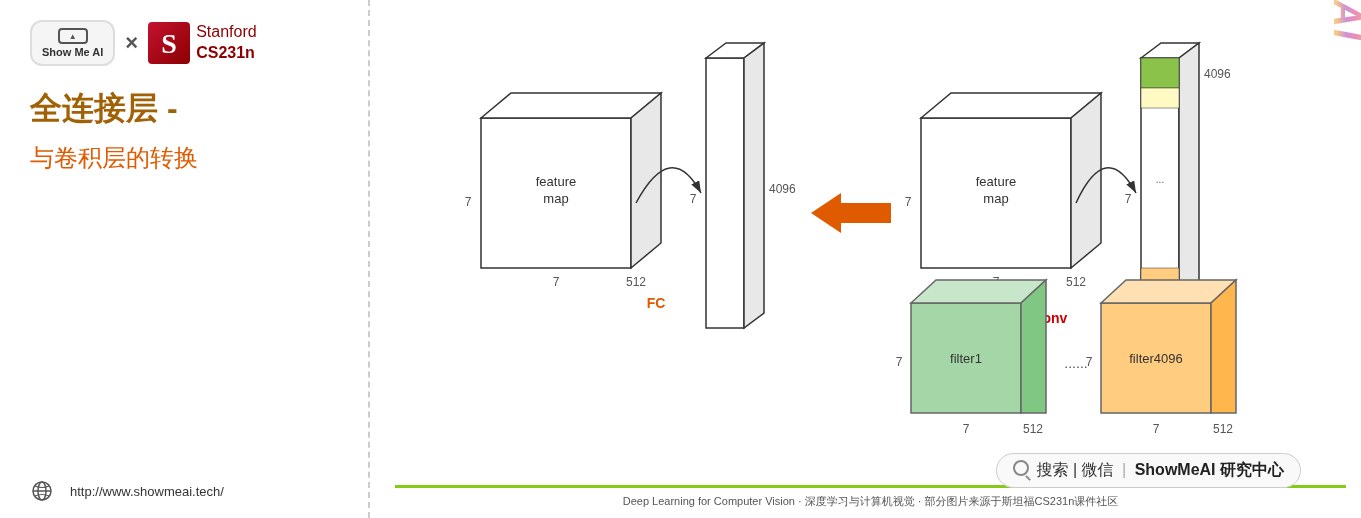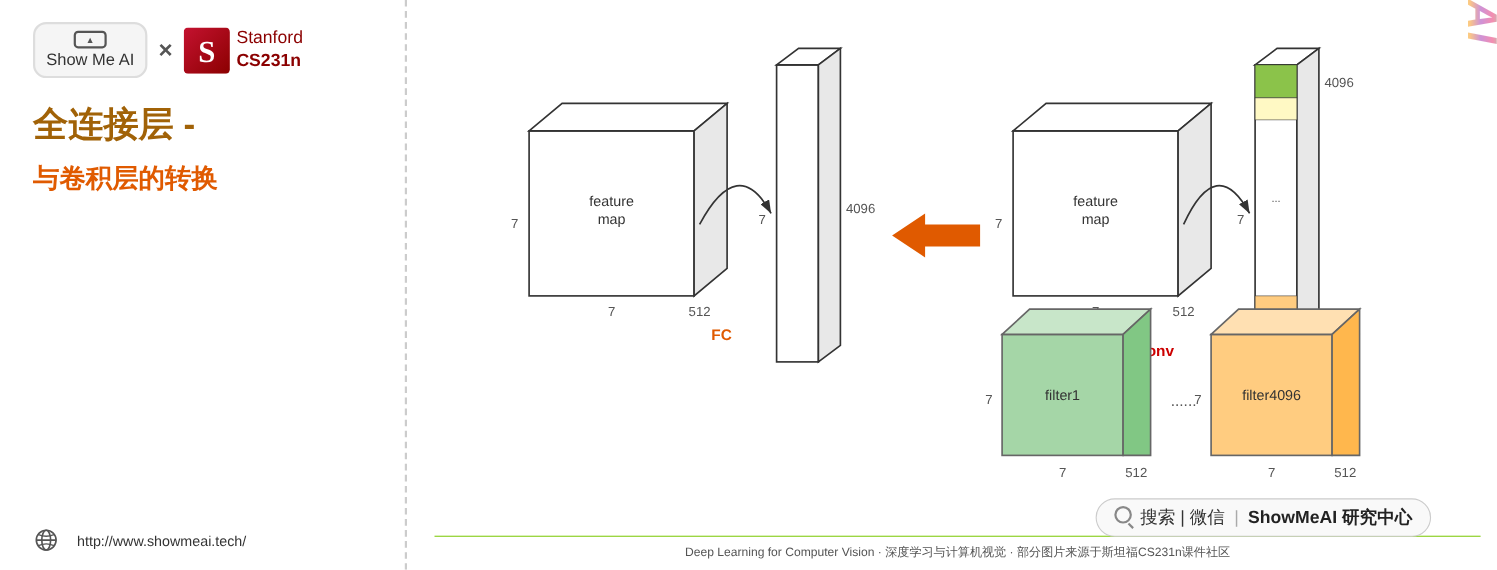--- a/index.html
+++ b/index.html
@@ -33,22 +33,22 @@
     }
 
     .showmeai-logo {
       background: #f5f5f5;
       border: 2px solid #ddd;
       border-radius: 12px;
       padding: 6px 10px;
       display: flex;
       flex-direction: column;
       align-items: center;
-      font-size: 15px;
-      font-weight: normal;
+      font-size: 11px;
+      font-weight: bold;
       color: #333;
     }
 
     .showmeai-logo .icon-bar {
       width: 30px;
       height: 16px;
       border: 2px solid #555;
       border-radius: 4px;
       display: flex;
       align-items: center;
@@ -87,21 +87,21 @@
     .subtitle-cn {
       font-size: 32px;
       font-weight: bold;
       color: #a16207;
       line-height: 1.5;
       margin-bottom: 8px;
     }
 
     .subtitle-cn2 {
       font-size: 24px;
-      font-weight: bold;
+      font-weight: normal;
       color: #e05a00;
       line-height: 1.5;
       margin-bottom: auto;
     }
 
     .bottom-link {
       display: flex;
       align-items: center;
       gap: 16px;
       margin-top: auto;
@@ -135,21 +135,21 @@
       align-items: center;
       justify-content: center;
       position: relative;
     }
 
     .footer-text {
       font-size: 11px;
       color: #555;
       text-align: center;
       padding: 6px 0 4px 0;
-      border-top: 1px solid #84cc16;
+      border-top: 3px solid #84cc16;
     }
 
     .search-bar {
       position: absolute;
       right: 60px;
       bottom: 30px;
       background: #f9f9f9;
       border: 1.5px solid #ccc;
       border-radius: 20px;
       padding: 6px 16px;

